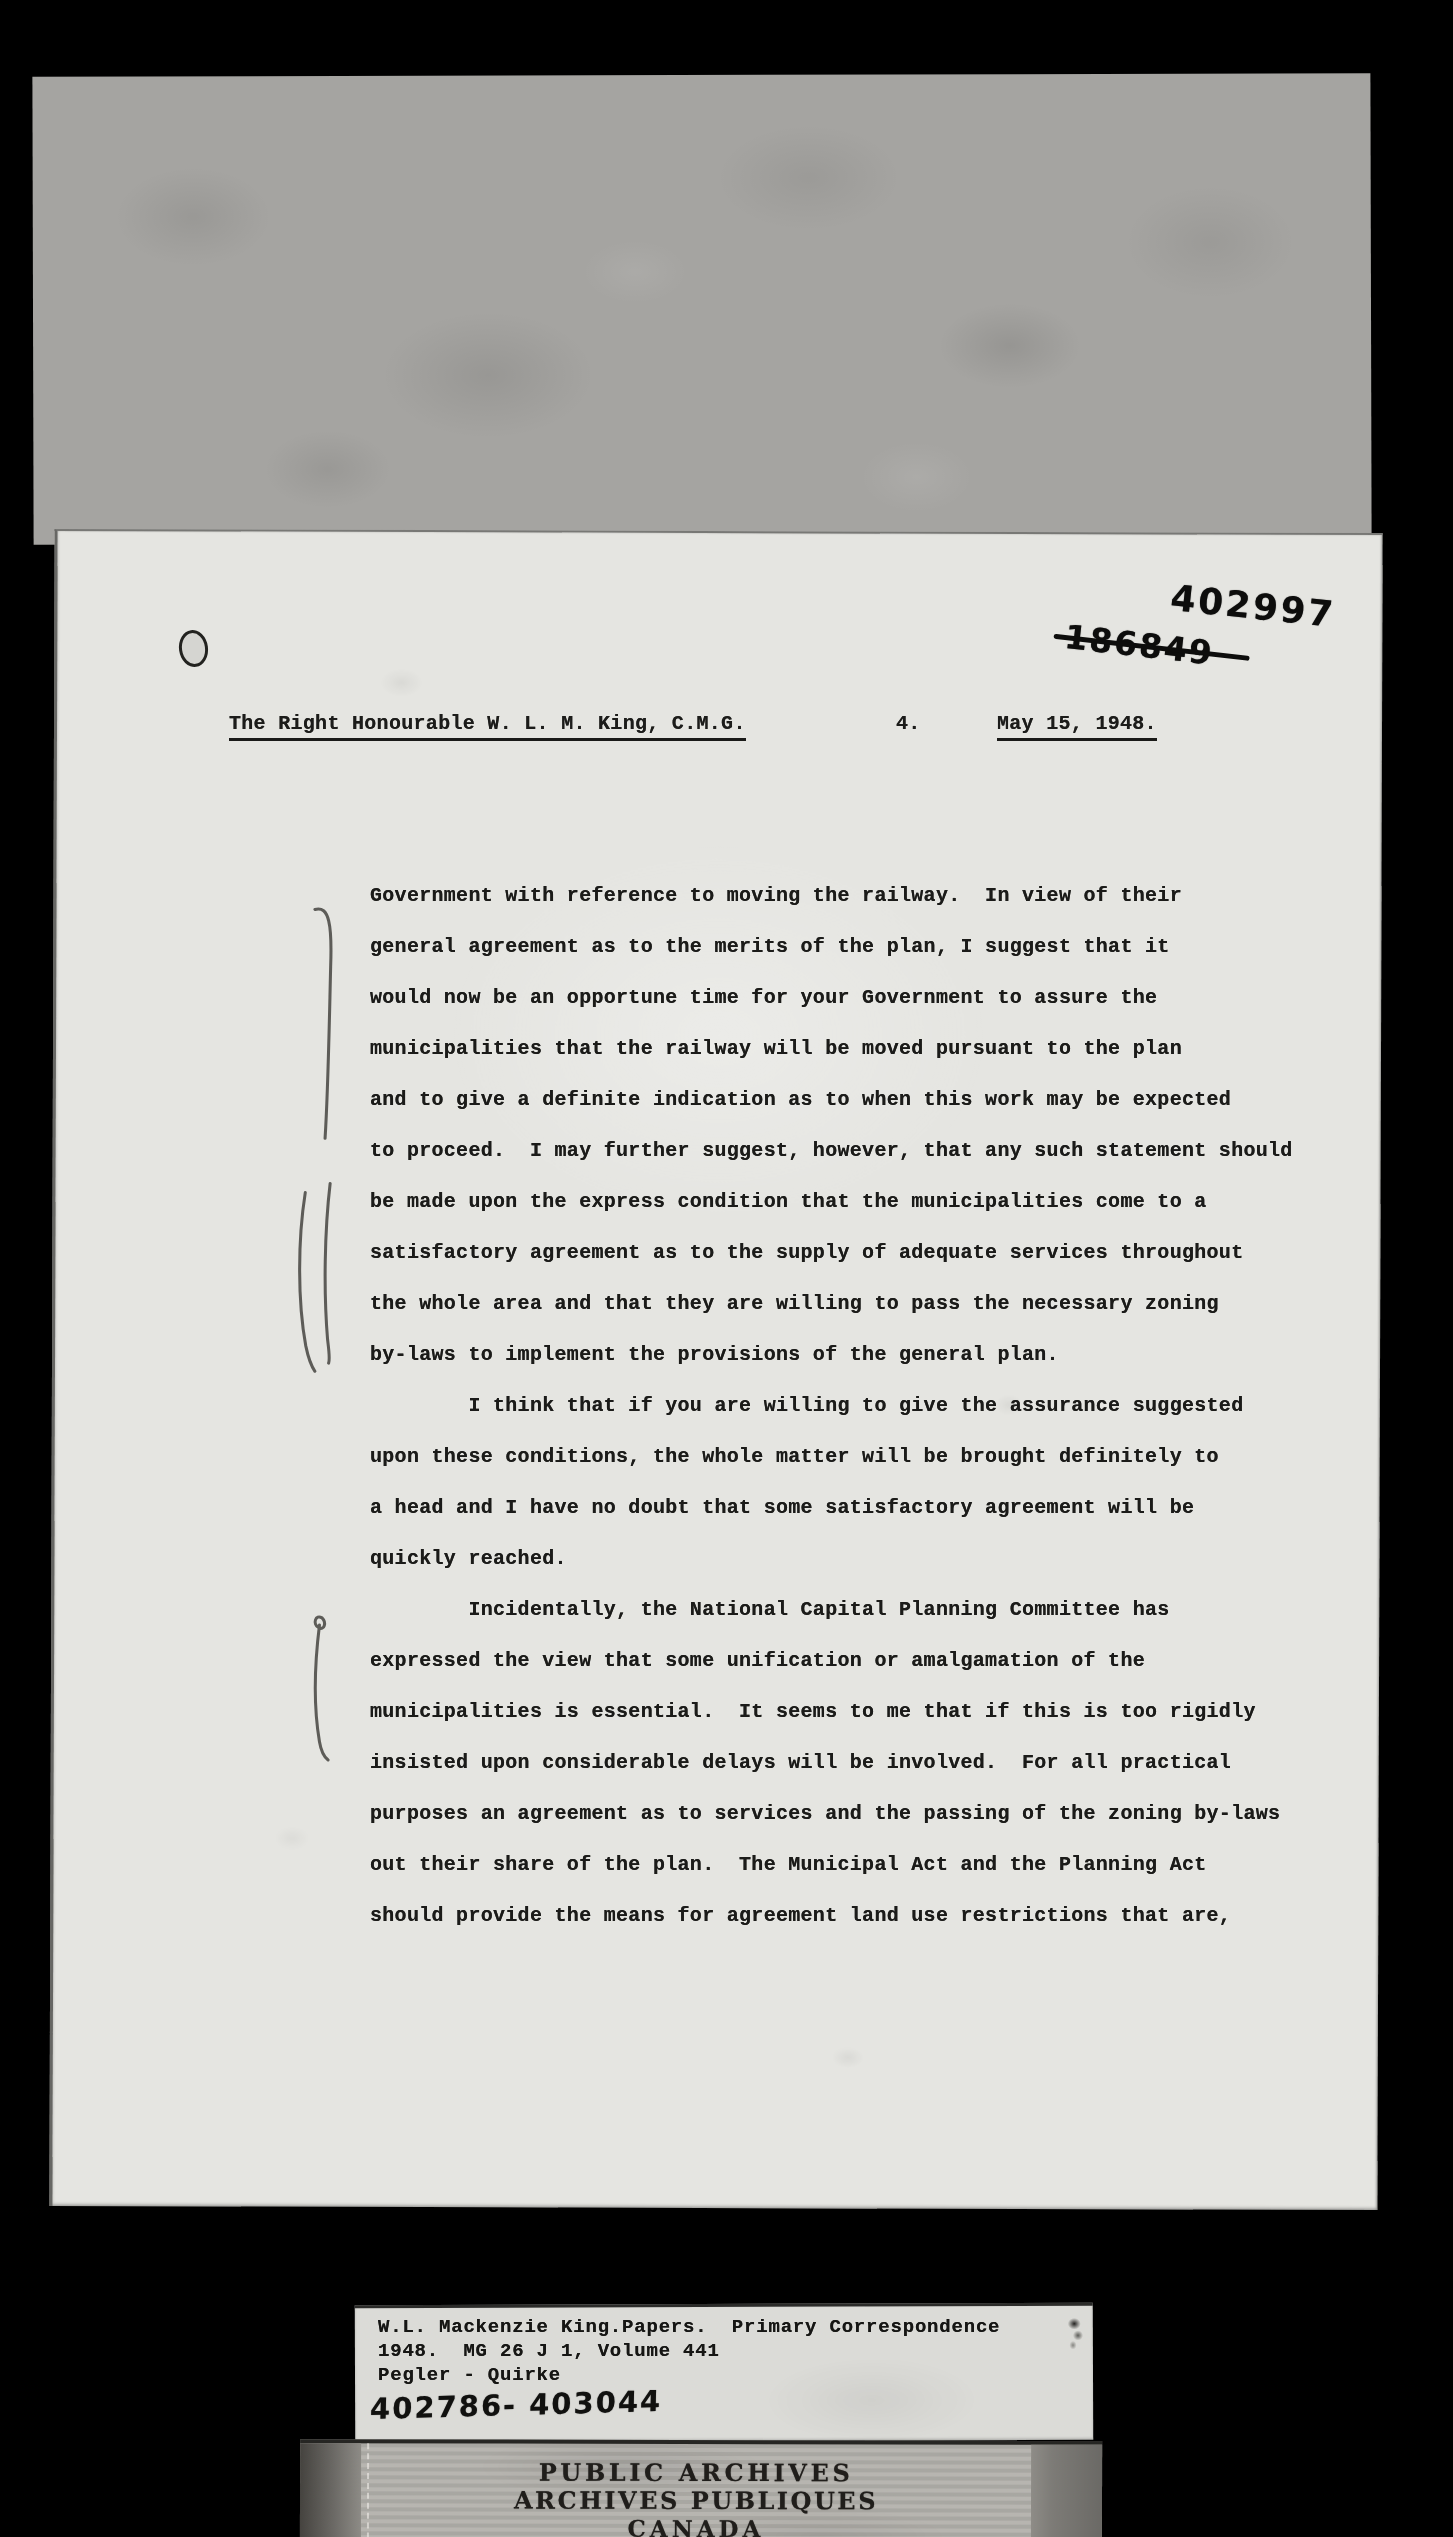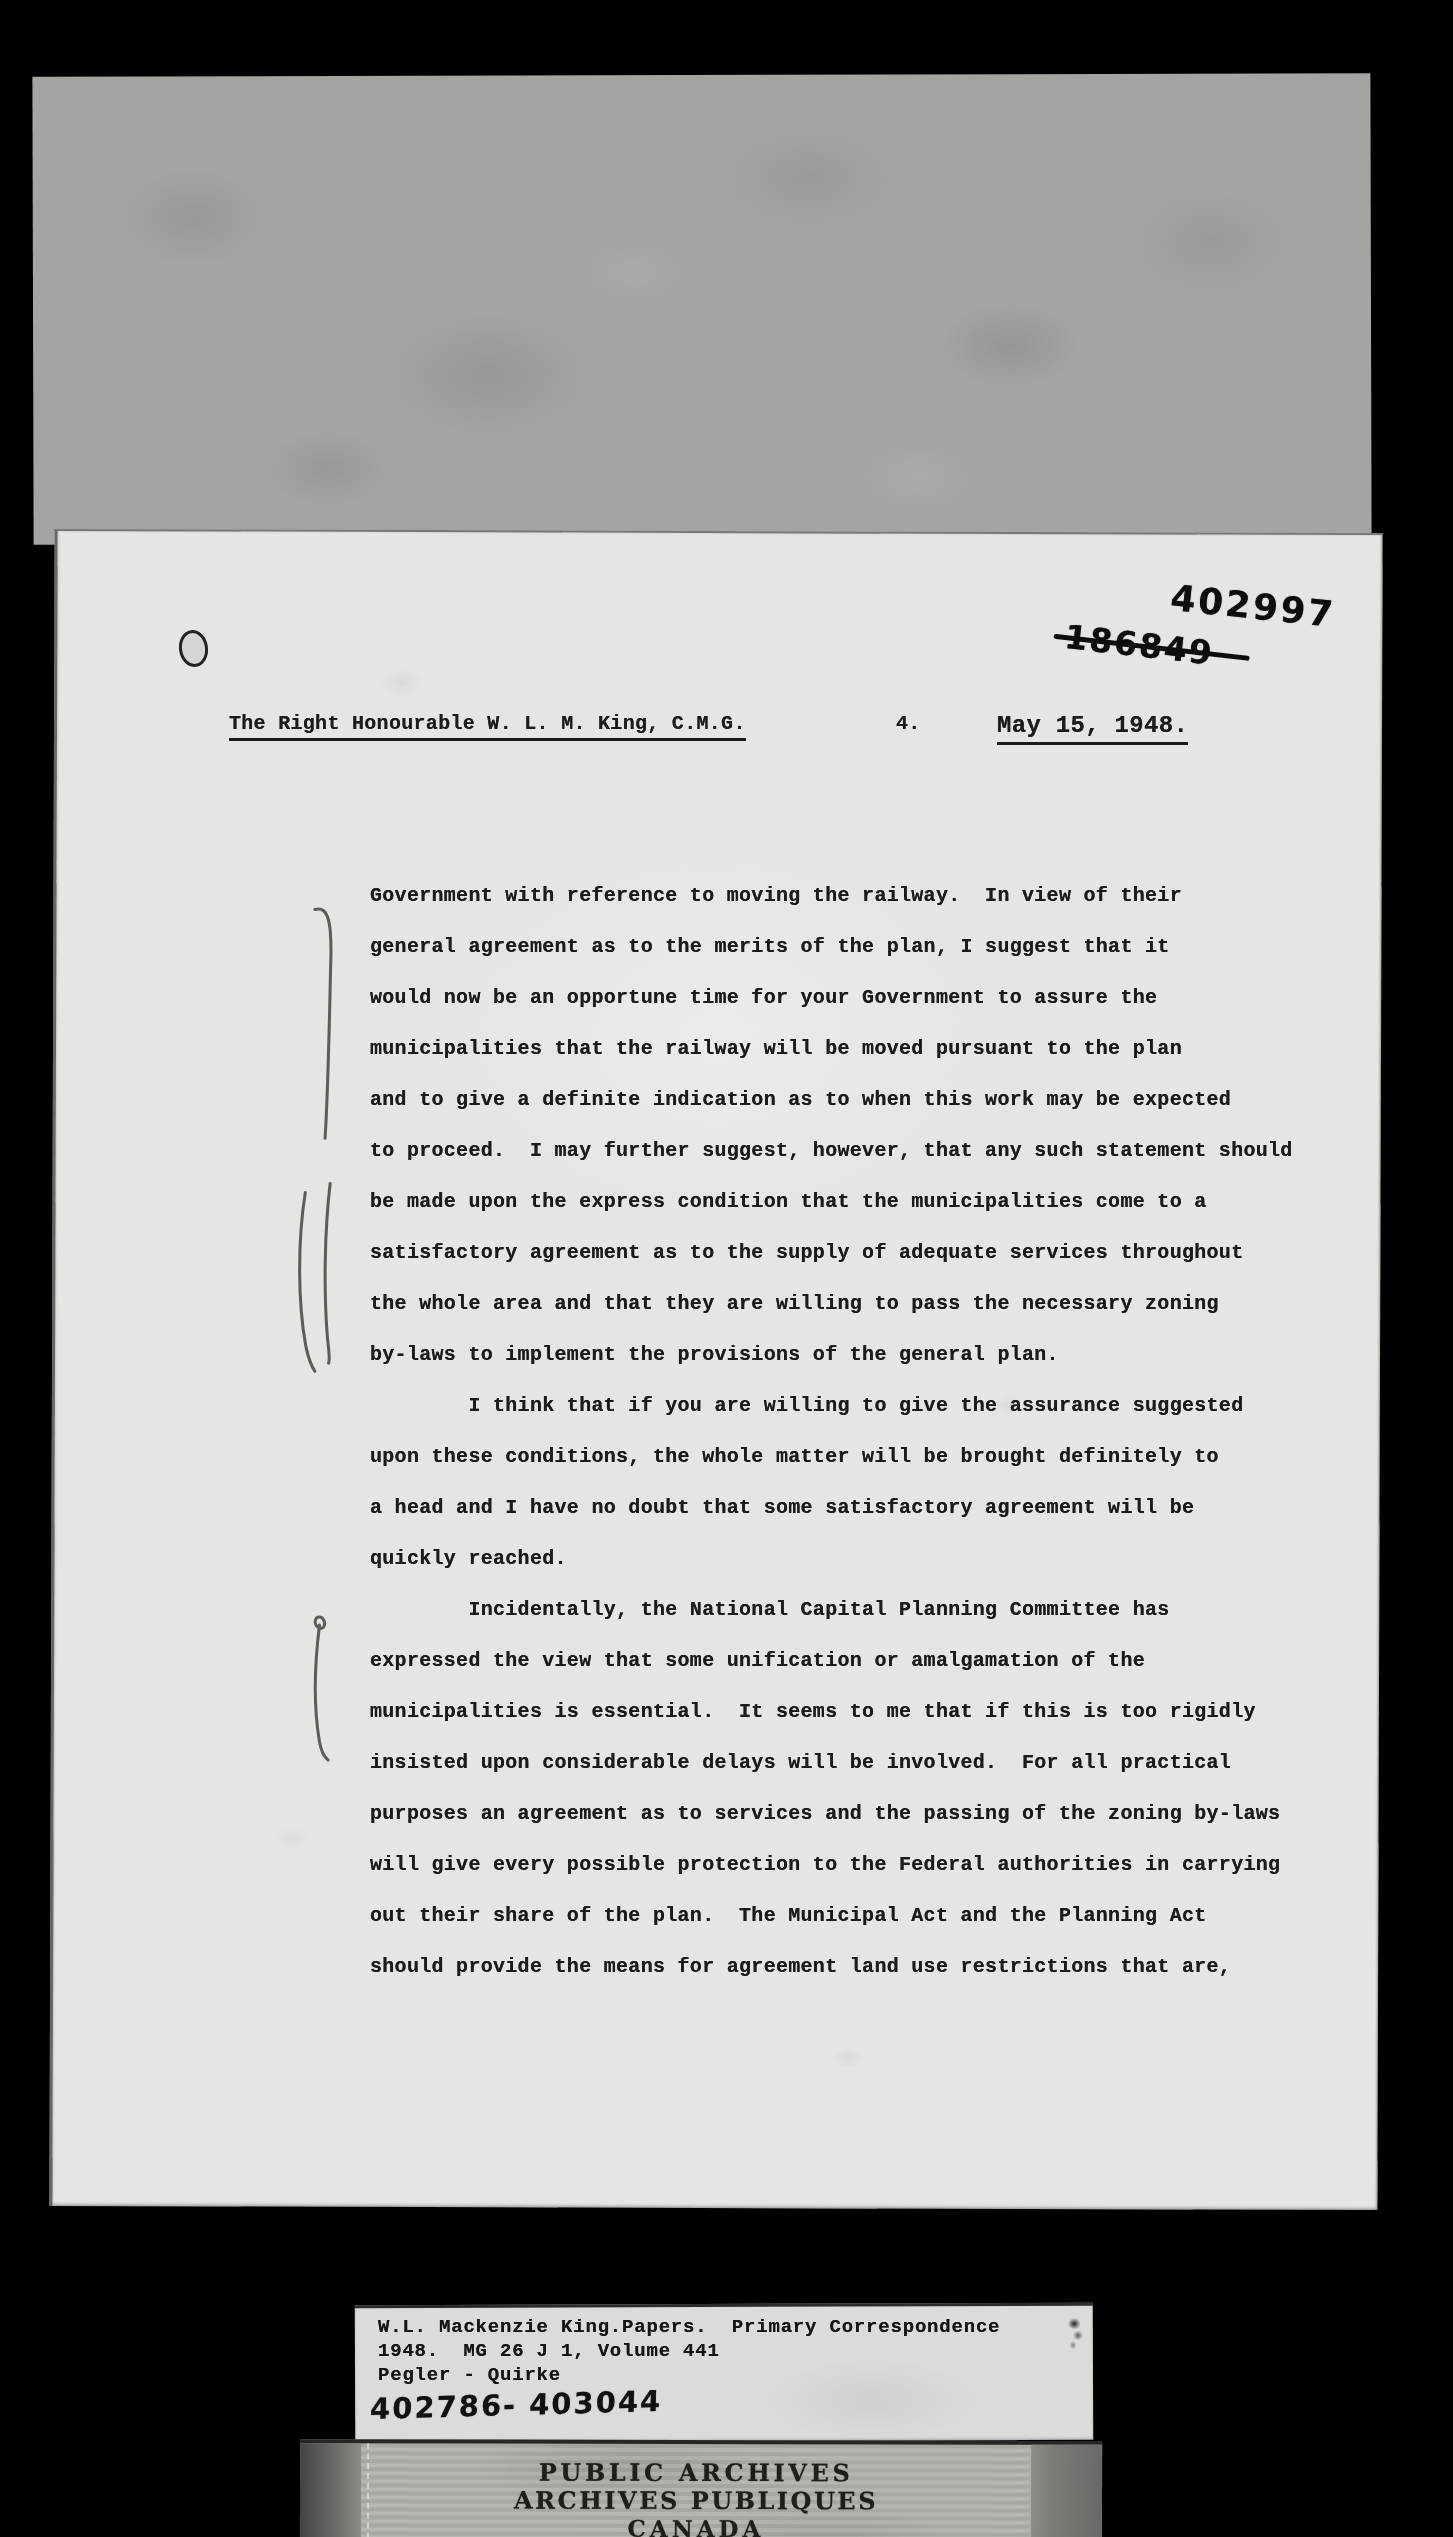--- a/index.html
+++ b/index.html
@@ -32,21 +32,21 @@
     box-shadow:inset 0 -2px 3px rgba(0,0,0,.25), inset -1.5px 0 2px rgba(0,0,0,.2);
     transform:rotate(0.18deg);}
 
   
   .tw{color:#1c1c1a;font-weight:700;letter-spacing:0.3px;
       text-shadow:0 0 0.5px rgba(25,25,22,.8);}
   .header-row{position:absolute;top:712px;left:0;width:1454px;height:30px;}
   .addressee{position:absolute;left:229px;top:0;font-size:20px;
       border-bottom:3px solid #1a1a18;padding-bottom:3px;}
   .page-num{position:absolute;left:896px;top:0;font-size:20px;}
-  .date{position:absolute;left:997px;top:0;font-size:24px;
+  .date{position:absolute;left:997px;top:0;font-size:20px;
       border-bottom:3px solid #1a1a18;padding-bottom:3px;}
   .body-block{position:absolute;left:334px;top:870px;width:990px;}
   .tline{height:51px;line-height:51px;font-size:20px;white-space:pre;
       color:#1b1b19;font-weight:700;letter-spacing:0.3px;
       text-shadow:0 0 0.5px rgba(25,25,22,.85);margin-left:36px;}
 
   
   .stamp-num{position:absolute;font-family:"DejaVu Sans", sans-serif;font-weight:bold;
       color:#0d0d0c;text-shadow:0 0 1px rgba(10,10,10,.6);}
   .stamp-current{left:1173px;top:577px;font-size:36px;letter-spacing:2.5px;
@@ -152,21 +152,20 @@
       <div class="tline">by-laws to implement the provisions of the general plan.</div>
       <div class="tline">        I think that if you are willing to give the assurance suggested</div>
       <div class="tline">upon these conditions, the whole matter will be brought definitely to</div>
       <div class="tline">a head and I have no doubt that some satisfactory agreement will be</div>
       <div class="tline">quickly reached.</div>
       <div class="tline">        Incidentally, the National Capital Planning Committee has</div>
       <div class="tline">expressed the view that some unification or amalgamation of the</div>
       <div class="tline">municipalities is essential.  It seems to me that if this is too rigidly</div>
       <div class="tline">insisted upon considerable delays will be involved.  For all practical</div>
       <div class="tline">purposes an agreement as to services and the passing of the zoning by-laws</div>
-      <div class="tline">will give every possible protection to the Federal authorities in carrying</div>
       <div class="tline">out their share of the plan.  The Municipal Act and the Planning Act</div>
       <div class="tline">should provide the means for agreement land use restrictions that are,</div>
     </div>
 
   <svg class="marks-svg" viewBox="0 0 2864 5336" xmlns="http://www.w3.org/2000/svg">
     <path d="M 620 1792 C 648 1784, 654 1822, 651 1905 C 648 2030, 646 2150, 640 2243" fill="none" stroke="#454440" stroke-width="6" stroke-linecap="round" opacity="0.85"></path>
     <path d="M 601 2350 C 586 2445, 586 2565, 602 2652 C 607 2676, 613 2692, 620 2702" fill="none" stroke="#454440" stroke-width="6" stroke-linecap="round" opacity="0.85"></path>
     <path d="M 650 2332 C 639 2425, 637 2545, 645 2640 C 648 2664, 650 2678, 647 2686" fill="none" stroke="#454440" stroke-width="6" stroke-linecap="round" opacity="0.85"></path>
     <path d="M 634 3188 C 621 3180, 615 3200, 627 3207 C 639 3214, 643 3197, 634 3188 M 629 3202 C 619 3282, 617 3362, 629 3432 C 632 3450, 638 3462, 646 3468" fill="none" stroke="#454440" stroke-width="6" stroke-linecap="round" opacity="0.85"></path>
   </svg>

